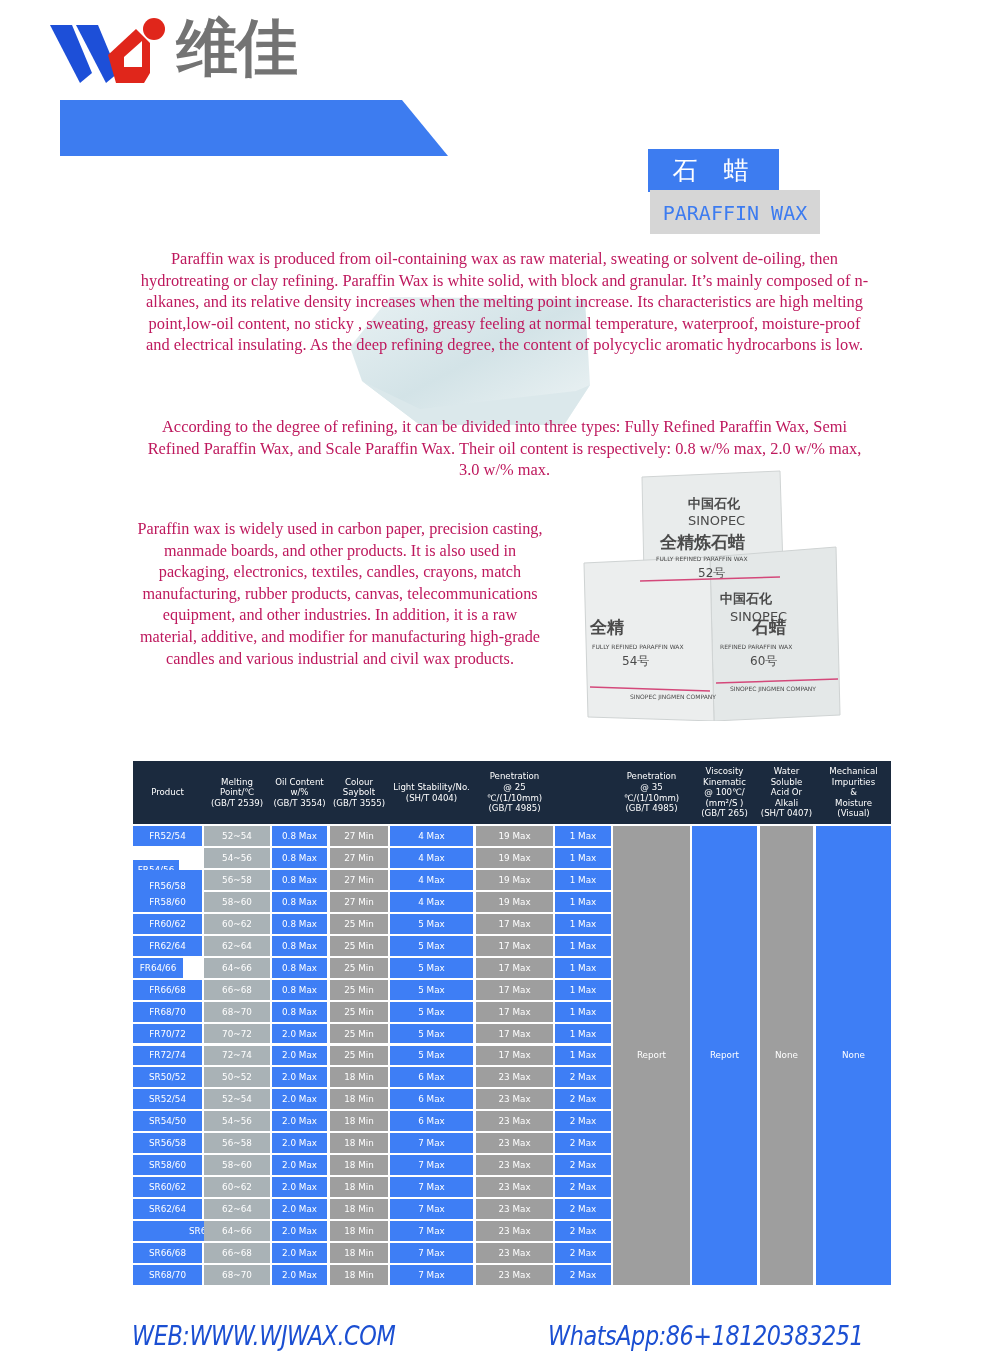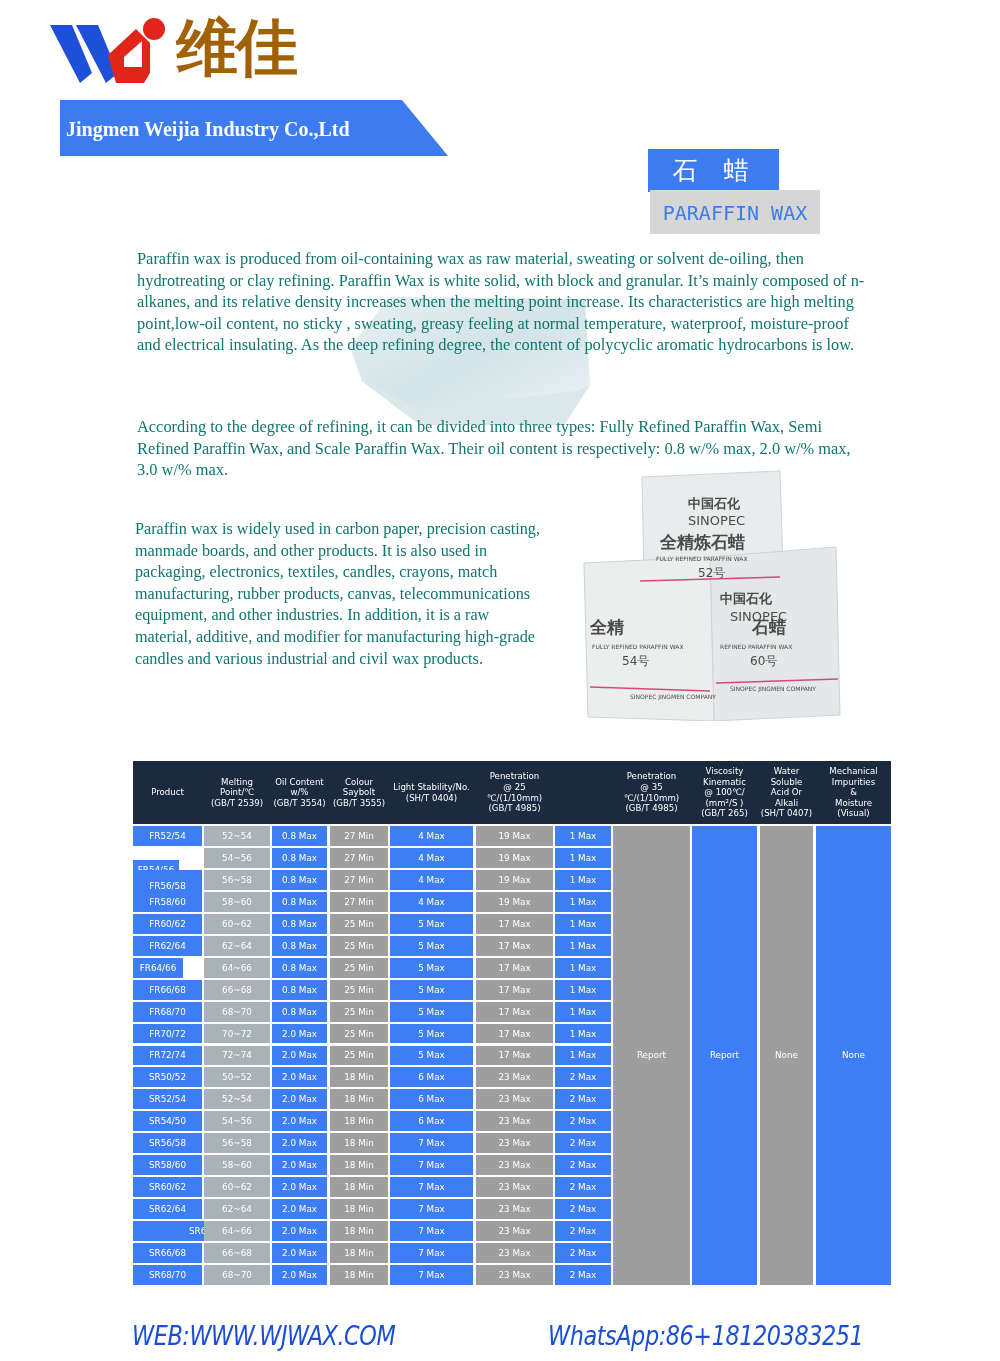--- a/index.html
+++ b/index.html
@@ -1,30 +1,30 @@
 <!DOCTYPE html>
 <html><head>
 <meta charset="utf-8">
 <style>
   html, body { margin: 0; padding: 0; }
   body { width: 1000px; height: 1361px; background: #ffffff; position: relative; overflow: hidden; font-family: "Liberation Serif", serif; }
   .abs { position: absolute; }
 
   
   .logo-mark { left: 50px; top: 15px; width: 115px; height: 68px; }
-  .logo-cn { left: 176px; top: 8px; font-family: "DejaVu Sans", sans-serif; font-weight: bold; font-size: 62px; color: #a16207; letter-spacing: -2px; line-height: 80px; }
+  .logo-cn { left: 176px; top: 8px; font-family: "DejaVu Sans", sans-serif; font-weight: bold; font-size: 62px; color: #737373; letter-spacing: -2px; line-height: 80px; }
 
   .company-banner { left: 60px; top: 100px; width: 388px; height: 56px; }
   .company-banner svg { position: absolute; left: 0; top: 0; }
   .company-name { position: absolute; left: 6px; top: 0; height: 56px; line-height: 58px; font-family: "Liberation Serif", serif; font-weight: bold; font-size: 20px; color: #ffffff; white-space: nowrap; }
 
   .title-cn { left: 648px; top: 149px; width: 131px; height: 43px; background: #3d7cf0; color: #fff; font-family: "DejaVu Sans", sans-serif; font-size: 25px; line-height: 43px; text-align: center; letter-spacing: 26px; text-indent: 20px; }
   .title-en { left: 650px; top: 190px; width: 170px; height: 44px; background: #d6d6d6; color: #3d7cf0; font-family: "DejaVu Sans Mono", monospace; font-size: 20px; line-height: 46px; text-align: center; }
 
-  .para { font-family: "Liberation Serif", serif; font-size: 16.4px; line-height: 21.6px; color: #0f766e; }
+  .para { font-family: "Liberation Serif", serif; font-size: 16.4px; line-height: 21.6px; color: #be185d; text-align: center; }
   .p1 { left: 137px; top: 248px; width: 735px; }
   .p2 { left: 137px; top: 416px; width: 735px; }
   .p3 { left: 135px; top: 519px; width: 410px; font-size: 16.2px; }
 
   .wax-block { left: 350px; top: 285px; width: 250px; height: 140px; }
   .bags { left: 580px; top: 465px; width: 262px; height: 256px; }
 
   
   .spec-table { left: 133px; top: 761px; width: 758px; height: 527px; }
   .thead { position: absolute; left: 0; top: 0; width: 758px; height: 63px; background: #1b2a3e; }
@@ -49,21 +49,20 @@
     <circle cx="104" cy="14" r="11" fill="#e0261b"></circle>
     <polygon points="74,42 92,26 92,52 74,52" fill="#ffffff"></polygon>
   </svg>
 </div>
 <div class="abs logo-cn">维佳</div>
 
 <div class="abs company-banner">
   <svg width="388" height="56">
     <polygon points="0,0 342,0 388,56 0,56" fill="#3d7cf0"></polygon>
   </svg>
-  <div class="company-name">Jingmen Weijia Industry Co.,Ltd</div>
 </div>
 
 <div class="abs title-cn">石蜡</div>
 <div class="abs title-en">PARAFFIN WAX</div>
 
 <div class="abs wax-block">
   <svg width="250" height="140" viewBox="0 0 250 140">
     <defs>
       <linearGradient id="wg" x1="0" y1="0" x2="1" y2="1">
         <stop offset="0" stop-color="#e8f1f3"></stop>

